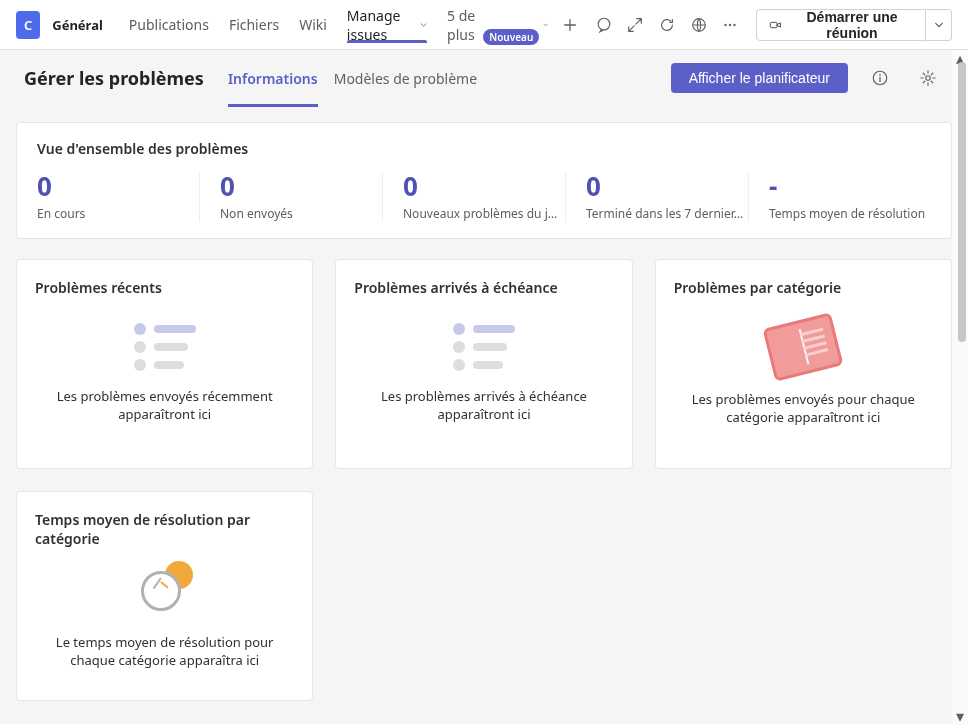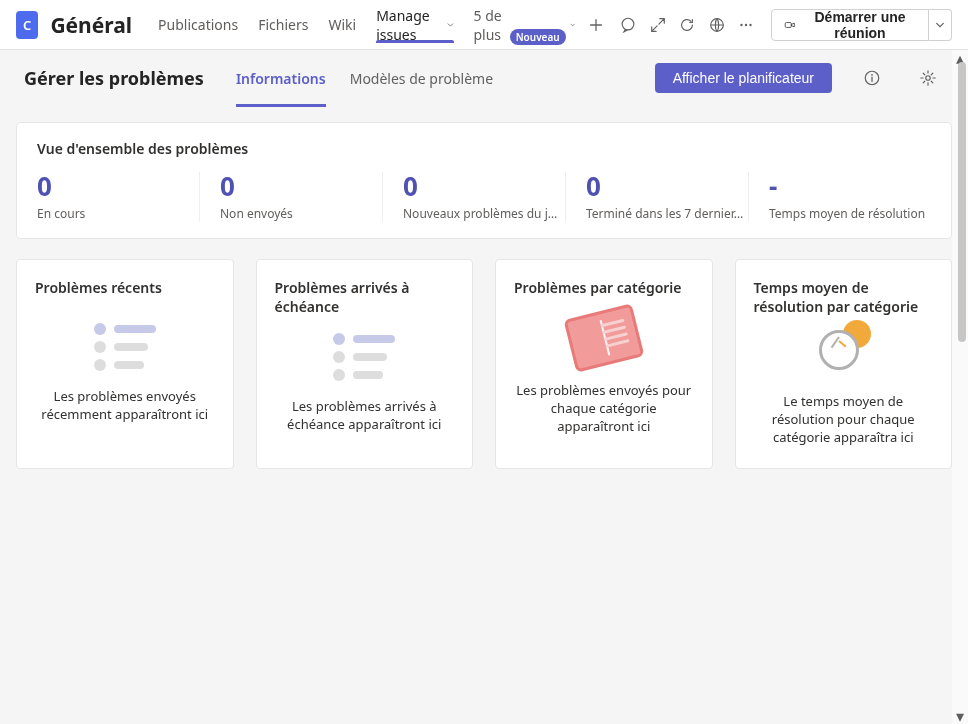--- a/index.html
+++ b/index.html
@@ -1,49 +1,49 @@
 <!DOCTYPE html>
 <html><head>
 <meta charset="utf-8">
 <style>
   * { box-sizing: border-box; margin: 0; padding: 0; }
   html, body { width: 968px; height: 724px; font-family: "Segoe UI", system-ui, sans-serif; background: #fff; color: #242424; overflow: hidden; }
   .topbar { height: 50px; display: flex; align-items: center; padding: 0 16px; border-bottom: 1px solid #e1e1e6; gap: 4px; }
   .team-badge { width: 28px; height: 28px; background: #4f6bed; color: #fff; border-radius: 4px; display: flex; align-items: center; justify-content: center; font-size: 13px; font-weight: 600; margin-right: 8px; }
-  .channel-name { font-weight: 700; font-size: 21px; margin-right: 12px; }
+  .channel-name { font-weight: 700; font-size: 13px; margin-right: 12px; }
   .tabs-row { display: flex; align-items: center; gap: 0; }
   .topbar-tab { padding: 0 10px; height: 36px; display: flex; align-items: center; font-size: 14px; color: #605e5c; cursor: pointer; position: relative; gap:4px;}
   .topbar-tab.active { color: #242424; font-weight: 400; align-items: center; }
   .topbar-tab.active::after { content:""; position:absolute; bottom:0; left:10px; right:10px; height:3px; background:#5b5fc7; border-radius:2px 2px 0 0; }
   .chevron-icon { width: 10px; height: 10px; }
   .badge-pill { background: #5b5fc7; color:#fff; font-size:10px; padding:1px 6px; border-radius: 8px; font-weight:600;margin-top:25px;}
   .spacer { flex: 1; }
   .icon-btn { width: 32px; height: 32px; display:flex; align-items:center; justify-content:center; color:#616161; cursor:pointer; border-radius:4px;}
   .icon-btn svg { width:18px; height:18px; }
   .meet-btn { height: 32px; border:1px solid #d1d1d1; border-radius:4px; padding:0 12px; display:flex; align-items:center; gap:8px; font-size:14px; cursor:pointer; background:#fff; color:#242424; font-weight:600;}
   .meet-pair { display:flex; align-items:stretch; margin-left:8px;}
   .meet-drop { width:30px; border:1px solid #d1d1d1; border-left:none; border-radius:0 4px 4px 0; display:flex; align-items:center; justify-content:center; cursor:pointer;}
   .meet-btn { border-radius:4px 0 0 4px; }
   .body-area { background:#f5f5f5; height: calc(724px - 50px); padding: 0; position:relative; overflow:hidden;}
-  .subheader { height: 56px; display:flex; align-items:center; padding:0 24px; gap:24px;}
+  .subheader { height: 56px; display:flex; align-items:center; padding:0 24px; gap:16px;}
   .sub-title { font-weight:700; font-size:18px; color:#242424; margin-right:8px;}
   .sub-tab { font-size:14px; color:#616161; height:56px; display:flex; align-items:center; cursor:pointer; position:relative;}
   .sub-tab.active { color:#5b5fc7; font-weight:600;}
   .sub-tab.active::after{content:"";position:absolute;bottom:-1px;left:0;right:0;height:3px;background:#5b5fc7;}
   .sub-spacer{flex:1;}
   .planner-btn{background:#5b5fc7;color:#fff;border:none;border-radius:4px;padding:7px 18px;font-size:14px;cursor:pointer;}
   .content-scroll{ height: calc(100% - 56px); padding: 16px; overflow:auto;}
   .overview-card{ background:#fff; border:1px solid #e6e6e6; border-radius:4px; padding:16px 20px; margin-bottom:20px;}
   .overview-title{ font-size:14px; font-weight:600; margin-bottom:14px; color:#323130;}
   .stats-row{ display:flex; }
   .stat{ flex:1; border-left:1px solid #eee; padding-left:20px;}
   .stat:first-child{ border-left:none; padding-left:0;}
   .stat-value{ color:#4f52b2; font-size:26px; font-weight:700; line-height:1.1;}
   .stat-label{ font-size:12px; color:#605e5c; margin-top:4px; white-space:nowrap; overflow:hidden; text-overflow:ellipsis; max-width: 160px;}
-  .grid-2{ display:grid; grid-template-columns: 1fr 1fr 1fr 1fr; gap:22px;}
+  .grid-2{ display:grid; grid-template-columns: 1fr 1fr 1fr; gap:22px;}
   .panel{ background:#fff; border:1px solid #e6e6e6; border-radius:4px; padding:18px; min-height:210px; display:flex; flex-direction:column;}
   .panel-title{ font-size:14px; font-weight:600; color:#323130;}
   .panel-body{ flex:1; display:flex; flex-direction:column; align-items:center; justify-content:center; gap:16px;}
   .empty-text{ font-size:13px; color:#323130; text-align:center;}
   .scroll-rail{ position:absolute; right:0; top:0; bottom:0; width:16px; background:#fafafa;}
   .scroll-thumb{ position:absolute; right:2px; top:12px; width:8px; height:280px; background:#c8c6c4; border-radius:4px;}
   .scroll-arrow{ position:absolute; right:0; width:16px; height:16px; display:flex; align-items:center; justify-content:center; color:#605e5c;}
   .scroll-arrow.up{top:0;} .scroll-arrow.down{bottom:0;}
   .placeholder-lines { display:flex; flex-direction:column; gap:6px;}
   .pl-row{ display:flex; align-items:center; gap:8px;}

